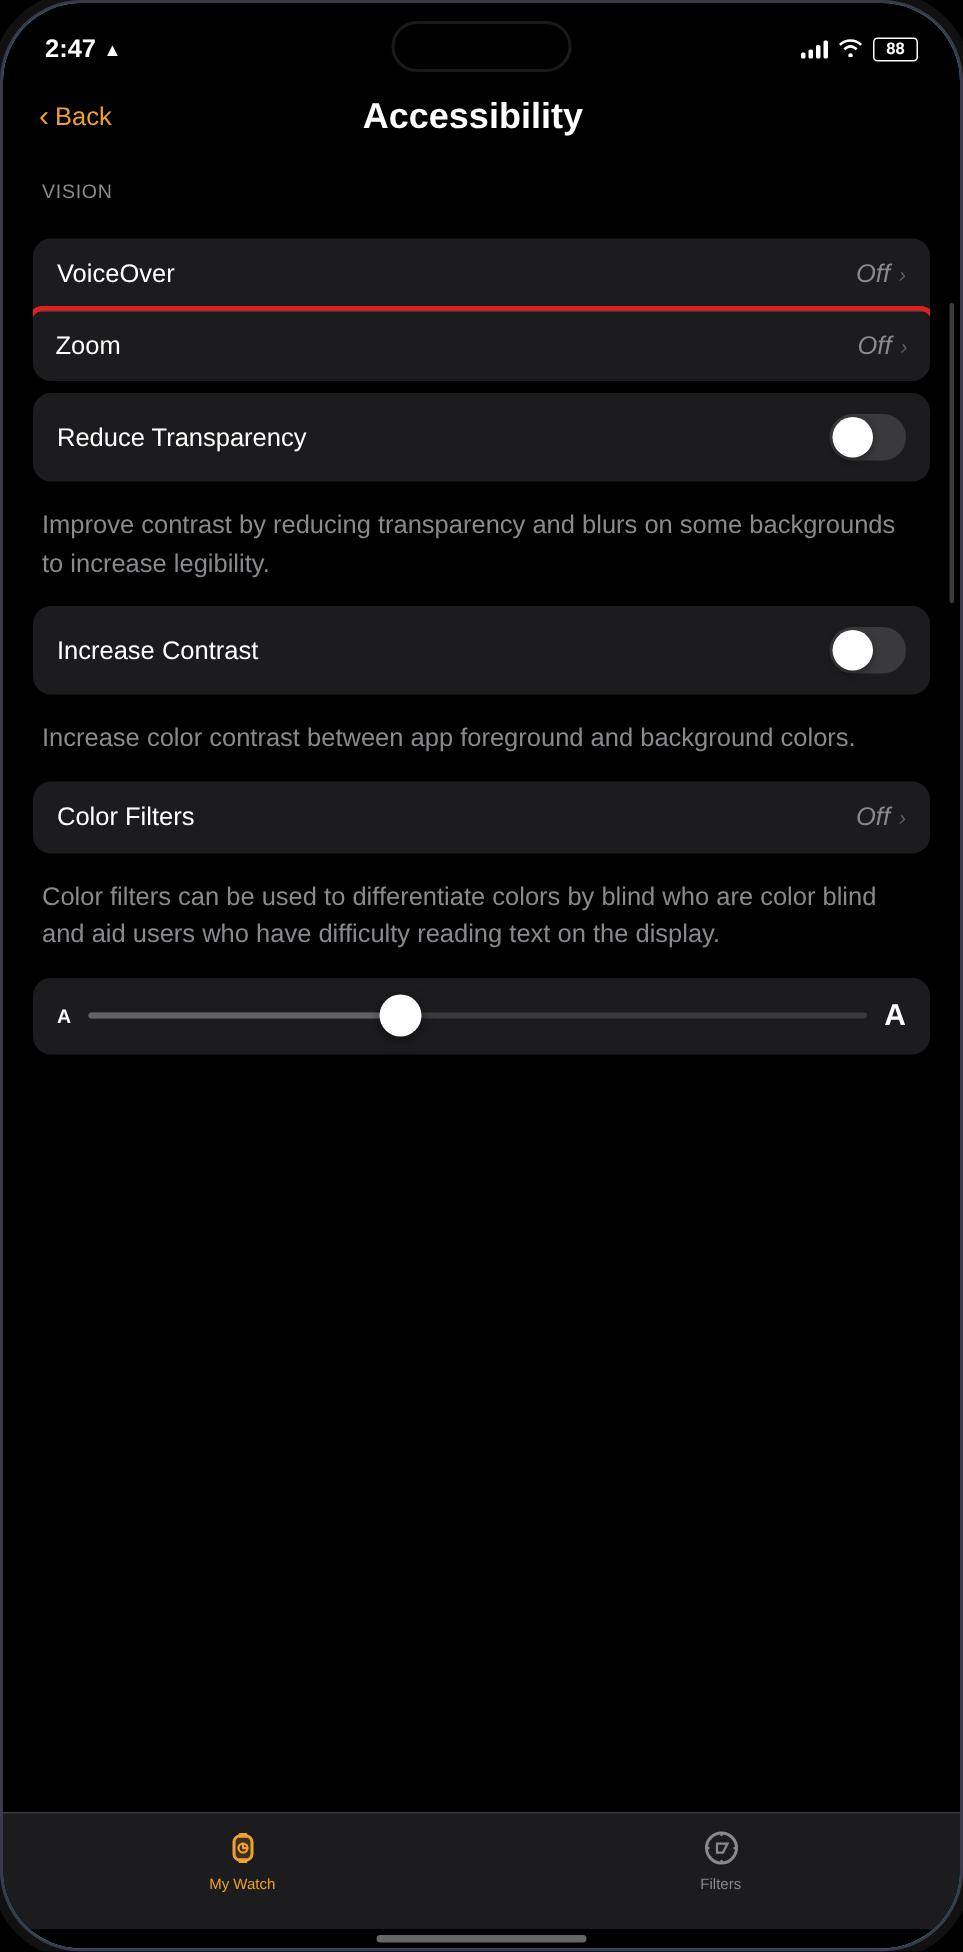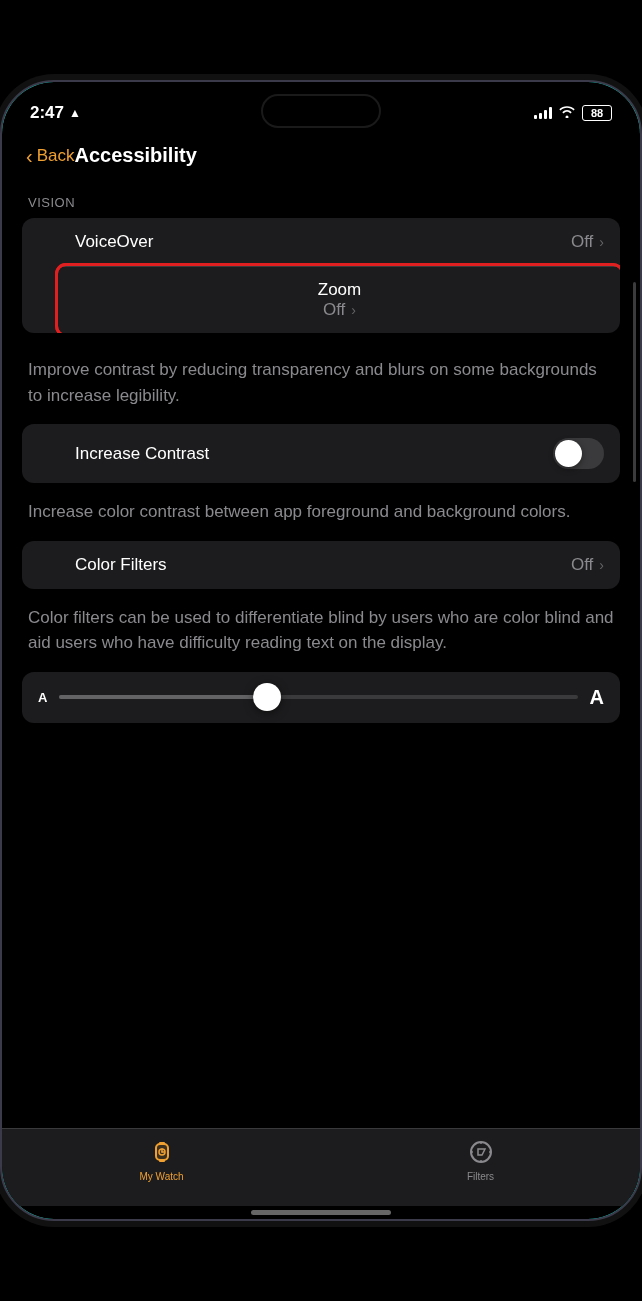--- a/index.html
+++ b/index.html
@@ -8,21 +8,21 @@
       background: #000;
       display: flex;
       justify-content: center;
       align-items: center;
       min-height: 100vh;
       font-family: -apple-system, BlinkMacSystemFont, 'SF Pro Display', 'Helvetica Neue', sans-serif;
     }
 
     .phone {
       width: 642px;
-      height: 1141px;
+      height: 1301px;
       background: #14b8a6;
       border-radius: 54px;
       position: relative;
       overflow: hidden;
       border: 2px solid #3a3a4a;
       box-shadow: 0 0 0 6px #111, 0 20px 60px rgba(0,0,0,0.8);
     }
 
     
     .phone::before {
@@ -148,52 +148,51 @@
       cursor: pointer;
     }
 
     .back-chevron {
       font-size: 20px;
       line-height: 1;
     }
 
     .nav-title {
       flex: 1;
-      text-align: left;
-      color: #fff;
-      font-size: 20px;
+      text-align: center;
+      color: #fff;
+      font-size: 24px;
       font-weight: 700;
       margin-right: 60px;
     }
 
     
     .content {
       flex: 1;
       overflow-y: auto;
       padding: 0 20px;
       scrollbar-width: none;
     }
 
     .content::-webkit-scrollbar { display: none; }
 
     .section-label {
       color: #8a8a8e;
       font-size: 13px;
       font-weight: 500;
       letter-spacing: 0.5px;
       text-transform: uppercase;
-      padding: 16px 6px 8px;
+      padding: 16px 6px 24px;
     }
 
     .settings-group {
       background: #1c1c1e;
       border-radius: 12px;
       overflow: hidden;
       margin-bottom: 8px;
-      padding-left: 37px;
     }
 
     .settings-row {
       display: flex;
       align-items: center;
       justify-content: space-between;
       padding: 14px 16px;
       border-bottom: 0.5px solid #3a3a3c;
       position: relative;
     }
@@ -206,20 +205,21 @@
       color: #fff;
       font-size: 17px;
     }
 
     .row-right {
       display: flex;
       align-items: center;
       gap: 6px;
       color: #8a8a8e;
       font-size: 17px;
+      font-style: italic;
     }
 
     .chevron {
       color: #636366;
       font-size: 14px;
     }
 
     
     .toggle {
       width: 51px;
@@ -245,21 +245,20 @@
 
     
     .zoom-row {
       outline: 3px solid #e02020;
       border-radius: 0;
       z-index: 2;
       position: relative;
       box-shadow: 0 0 0 3px #e02020;
       border-radius: 8px;
       margin: -1px;
-      flex-direction: column;
     }
 
     .description-text {
       color: #8a8a8e;
       font-size: 17px;
       line-height: 1.5;
       padding: 8px 6px 16px;
     }
 
     
@@ -442,20 +441,26 @@
             <span class="row-label">Zoom</span>
             <div class="row-right">
               <span>Off</span>
               <span class="chevron">›</span>
             </div>
           </div>
         </div>
       </div>
 
       <div class="settings-group">
+        <div class="settings-row">
+          <span class="row-label">Reduce Transparency</span>
+          <div class="toggle">
+            <div class="toggle-knob"></div>
+          </div>
+        </div>
       </div>
 
       <div class="description-text">Improve contrast by reducing transparency and blurs on some backgrounds to increase legibility.</div>
 
       <div class="settings-group">
         <div class="settings-row">
           <span class="row-label">Increase Contrast</span>
           <div class="toggle">
             <div class="toggle-knob"></div>
           </div>
@@ -467,21 +472,21 @@
       <div class="settings-group">
         <div class="settings-row">
           <span class="row-label">Color Filters</span>
           <div class="row-right">
             <span>Off</span>
             <span class="chevron">›</span>
           </div>
         </div>
       </div>
 
-      <div class="description-text">Color filters can be used to differentiate blind by users who are color blind and aid users who have difficulty reading text on the display.</div>
+      <div class="description-text">Color filters can be used to differentiate colors by blind who are color blind and aid users who have difficulty reading text on the display.</div>
 
 
       <div class="slider-container">
         <span class="slider-label-small">A</span>
         <div class="slider-track">
           <div class="slider-fill"></div>
           <div class="slider-thumb"></div>
         </div>
         <span class="slider-label-large">A</span>
       </div>

